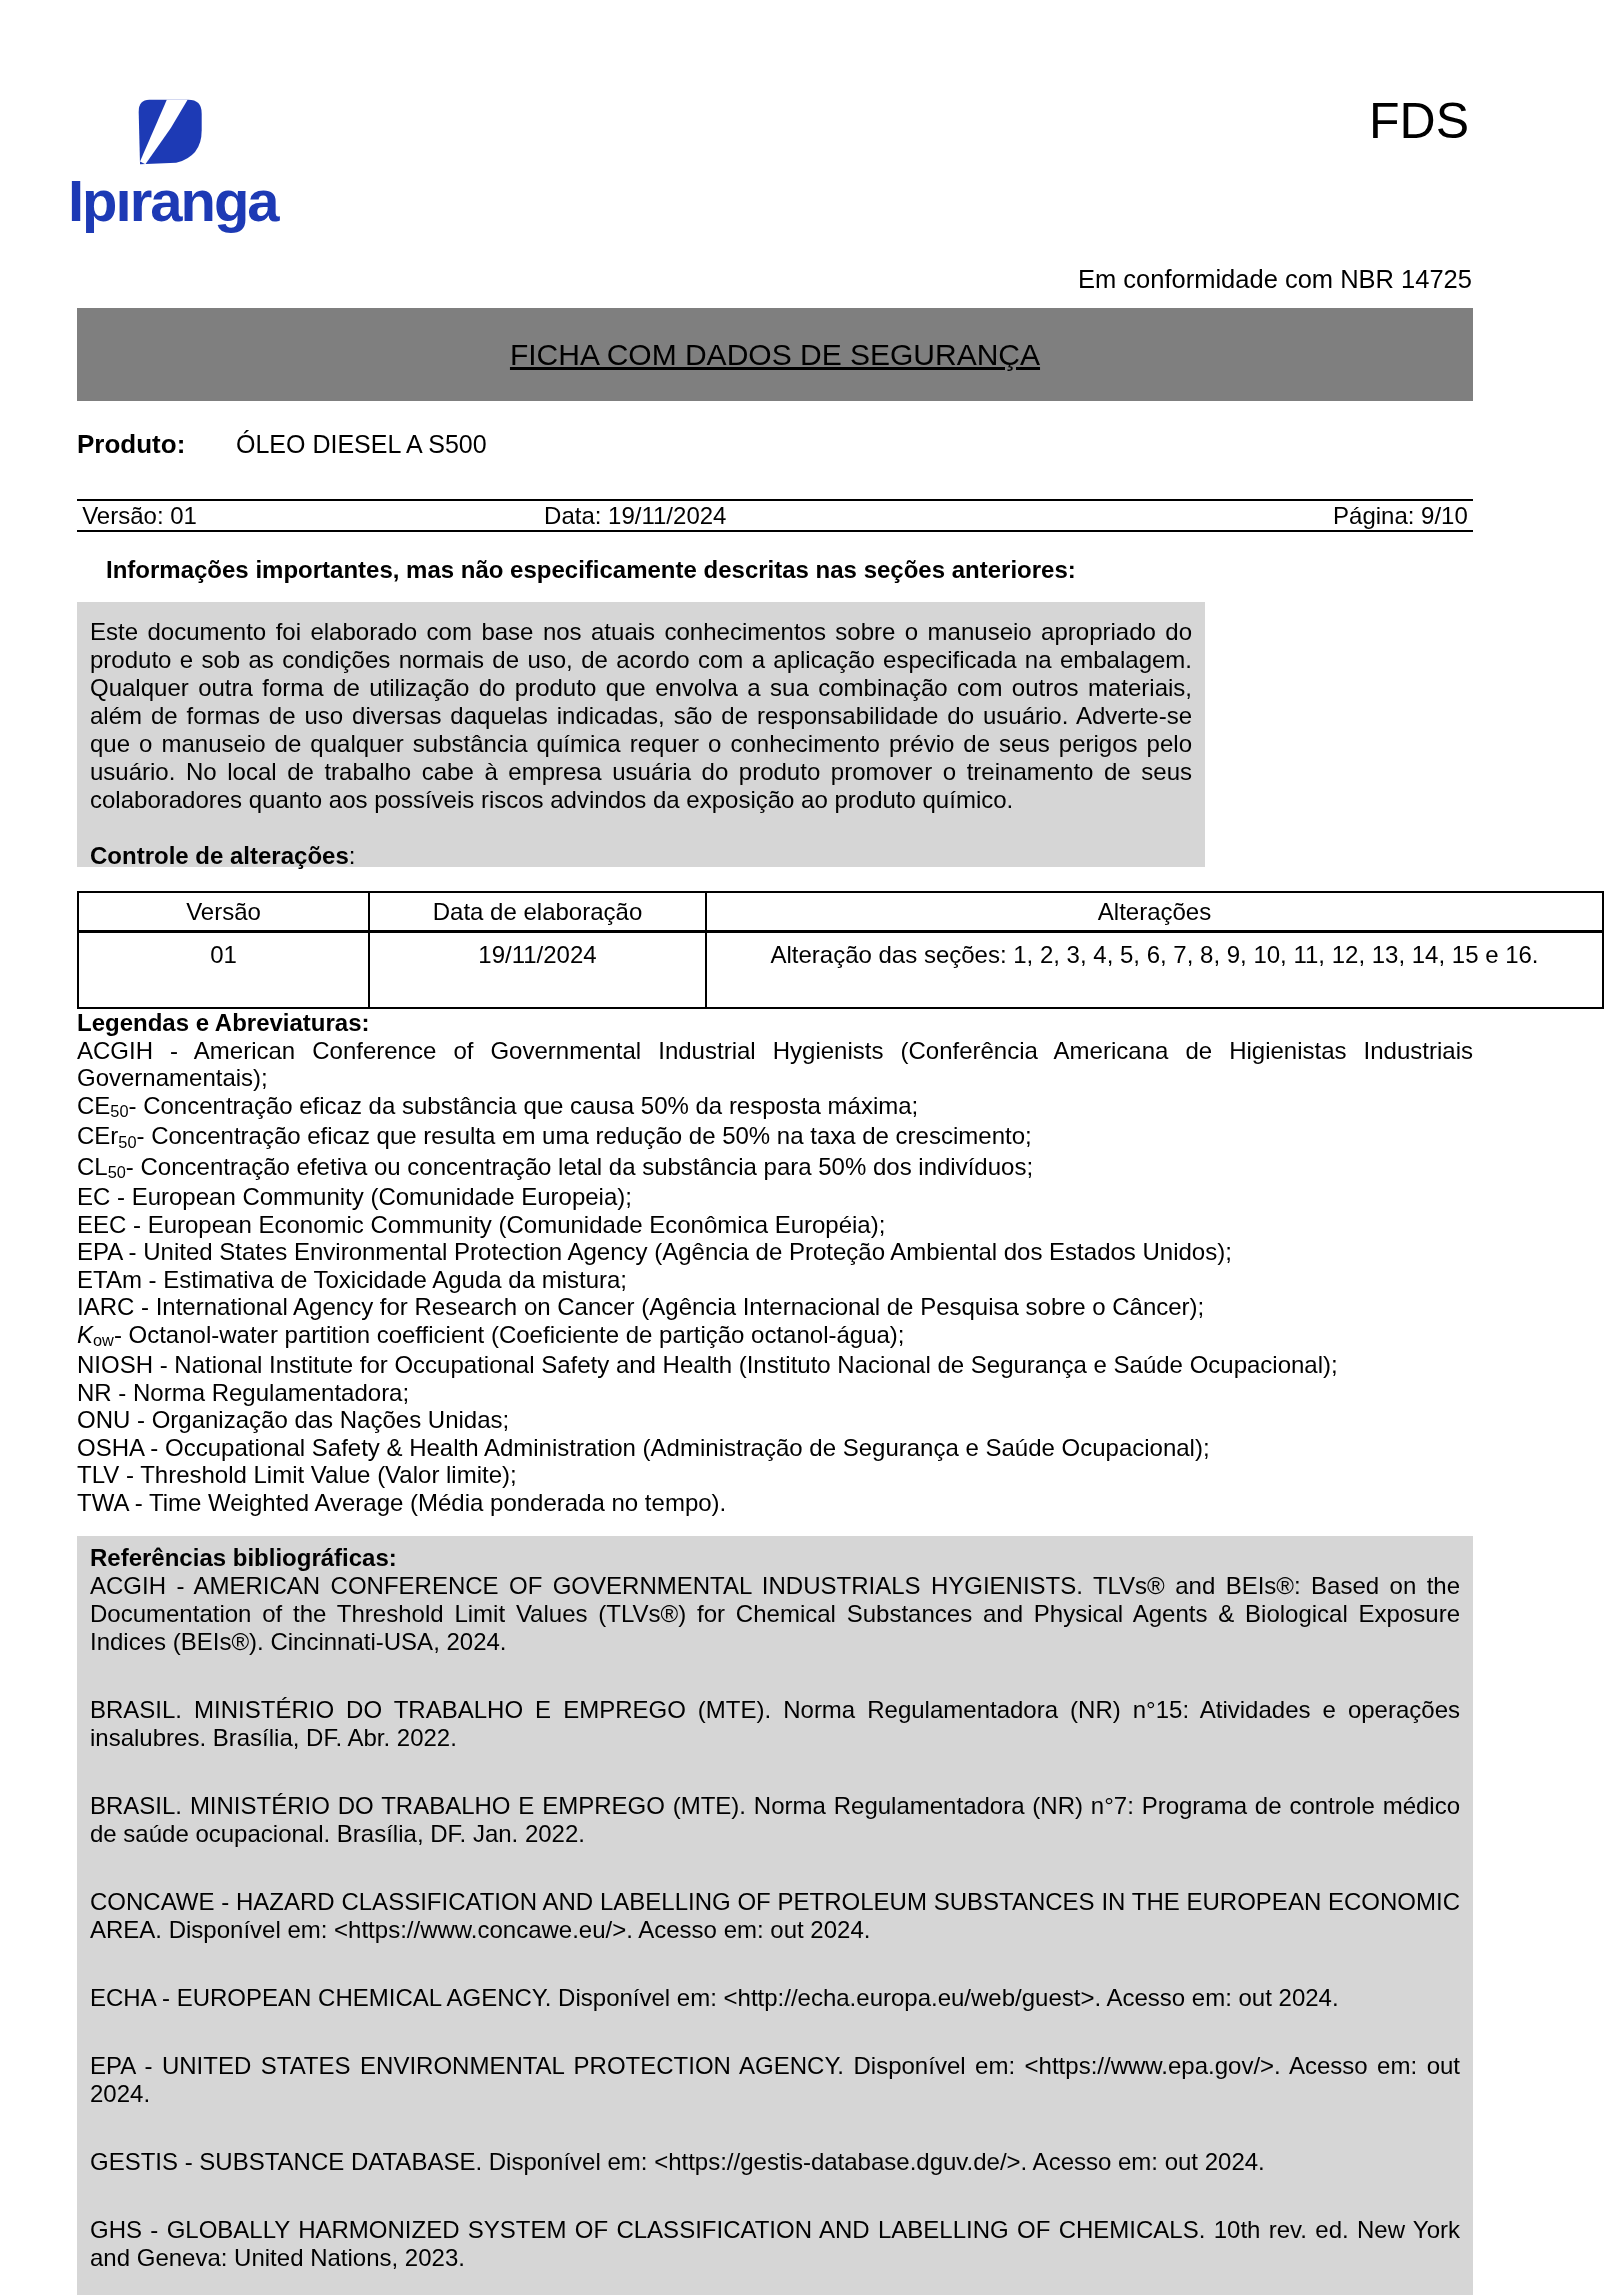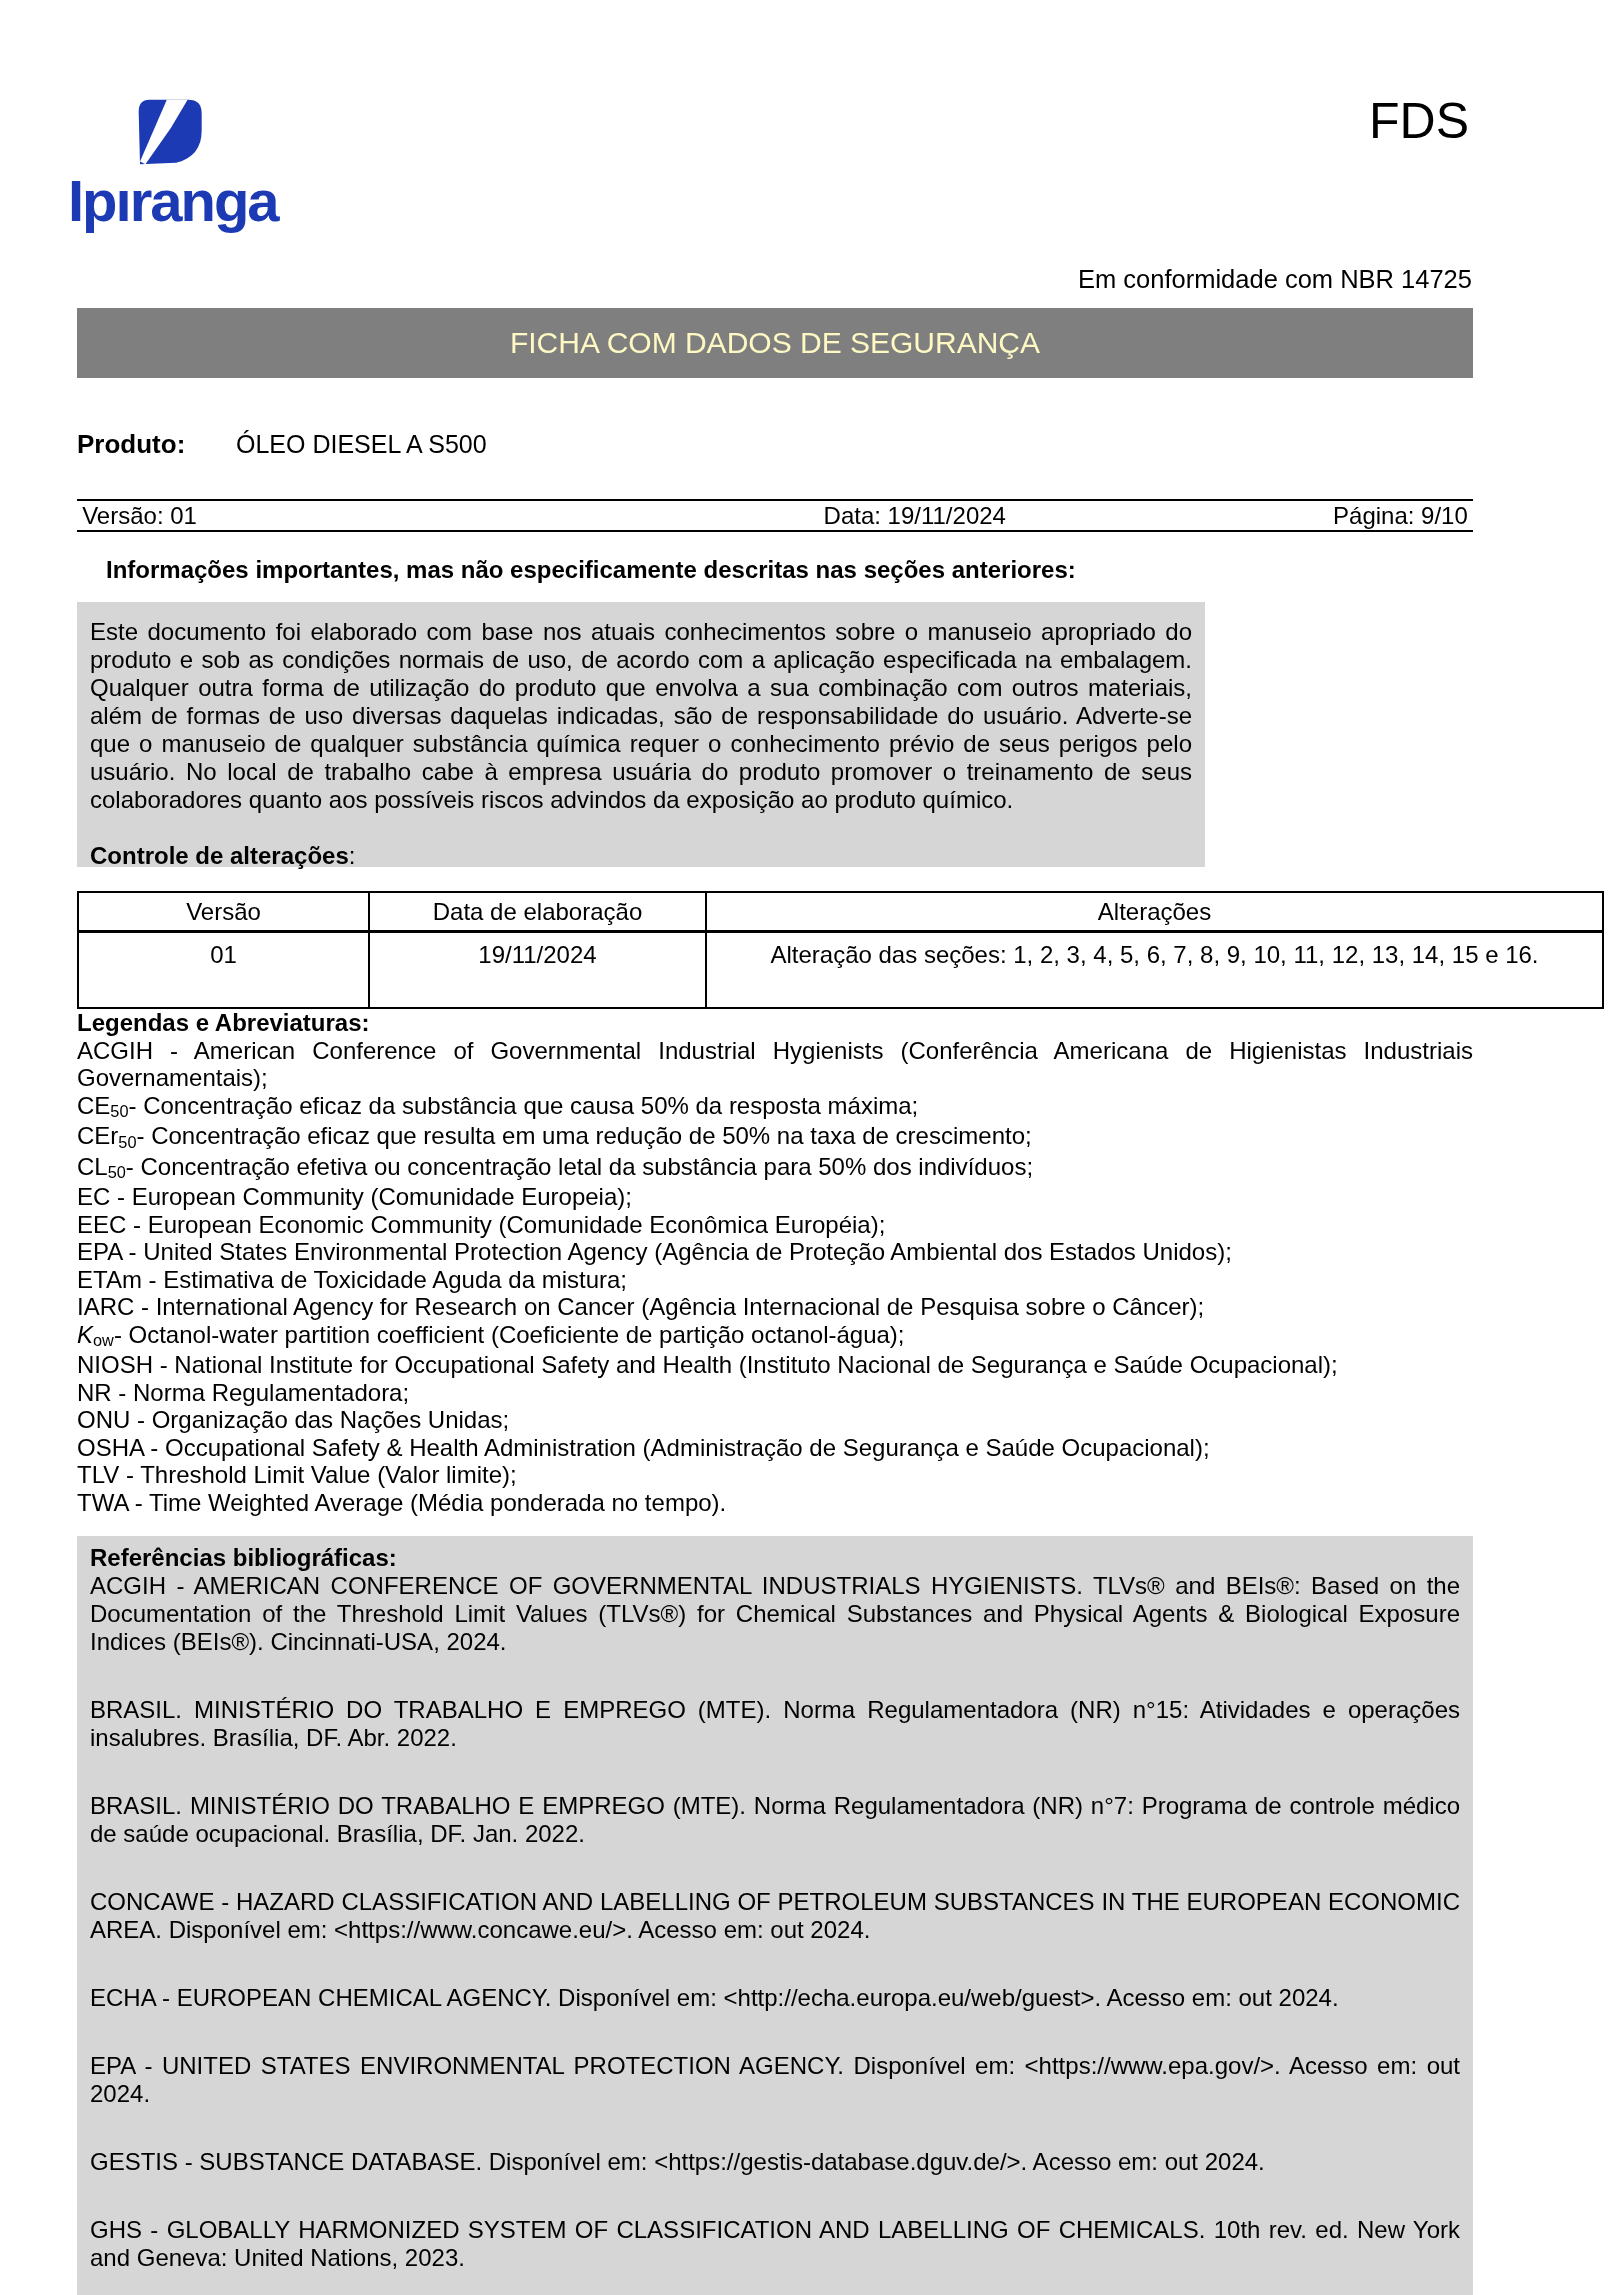--- a/index.html
+++ b/index.html
@@ -11,35 +11,35 @@
   
   .logo-icon{position:absolute;left:136px;top:98px;width:67px;height:68px;}
   .logo-text{
     position:absolute;left:68px;top:169px;font-size:58px;font-weight:bold;
     letter-spacing:-2px;color:var(--brand-blue,#1d3ab5);line-height:1.1;
   }
   .fds{position:absolute;top:96px;right:153px;font-size:50px;line-height:1;}
   .conformity{position:absolute;top:264px;right:150px;font-size:25.5px;line-height:1.2;}
   
   .titlebar{
-    position:absolute;left:77px;top:308px;width:1396px;height:70px;
-    background:var(--bar-bg,#7f7f7f);color:#fef9c3;display:flex;align-items:center;
-    justify-content:center;font-size:30px;
+    position:absolute;left:77px;top:308px;width:1396px;height:93px;
+    background:var(--bar-bg,#7f7f7f);color:#000000;display:flex;align-items:center;
+    justify-content:center;font-size:30px;text-decoration:underline;
   }
   
   .product-row{position:absolute;left:77px;top:429px;font-size:25px;}
   .product-label{display:inline-block;width:159px;font-weight:bold;font-size:26px;}
   
   .meta-row{
     position:absolute;left:77px;top:499px;width:1396px;height:33px;box-sizing:border-box;
     border-top:2.6px solid #000;border-bottom:2.6px solid #000;display:flex;
     align-items:center;font-size:24px;padding:0 5.2px;
   }
   .meta-row>span{flex:1;}
-  .meta-date{text-align:right;}
+  .meta-date{text-align:left;}
   .meta-page{text-align:right;}
   
   .info-heading{position:absolute;left:106px;top:556px;font-size:24px;font-weight:bold;}
   .gray-a{
     position:absolute;left:77px;top:602px;width:1128px;height:265px;box-sizing:border-box;
     background:var(--block-bg,#d6d6d6);padding:16.4px 13px;font-size:24px;line-height:28px;
   }
   .gray-a p{margin:0;text-align:justify;}
   .controle{margin-top:28px;}
   

